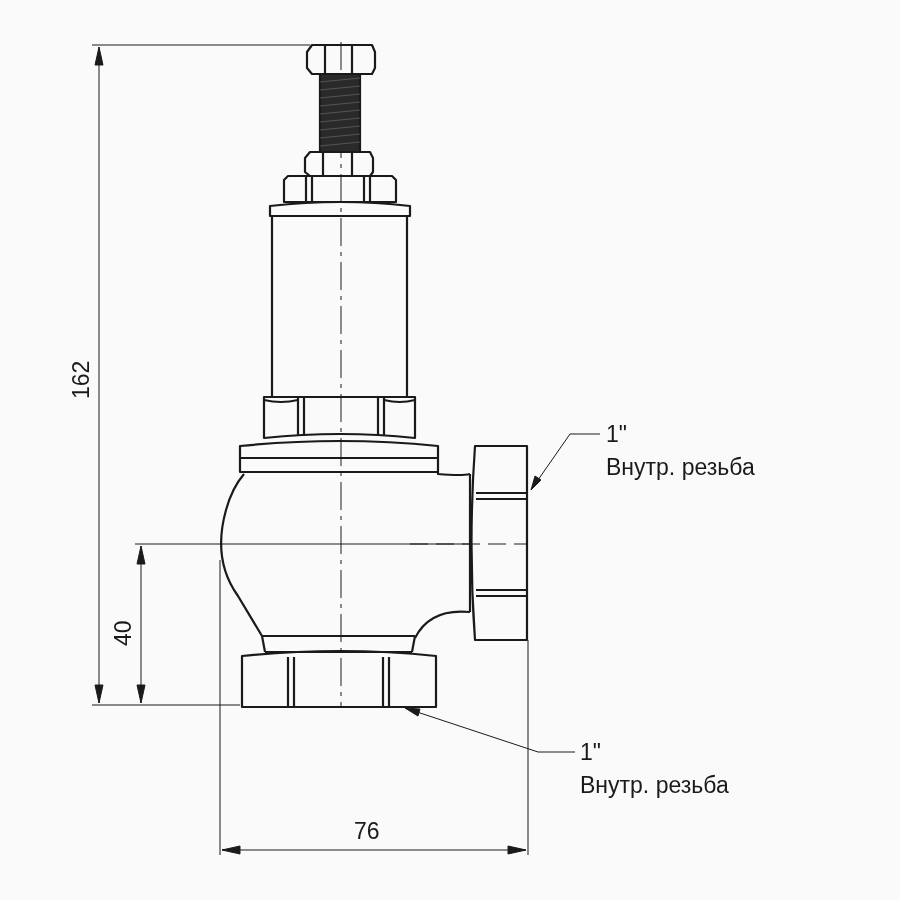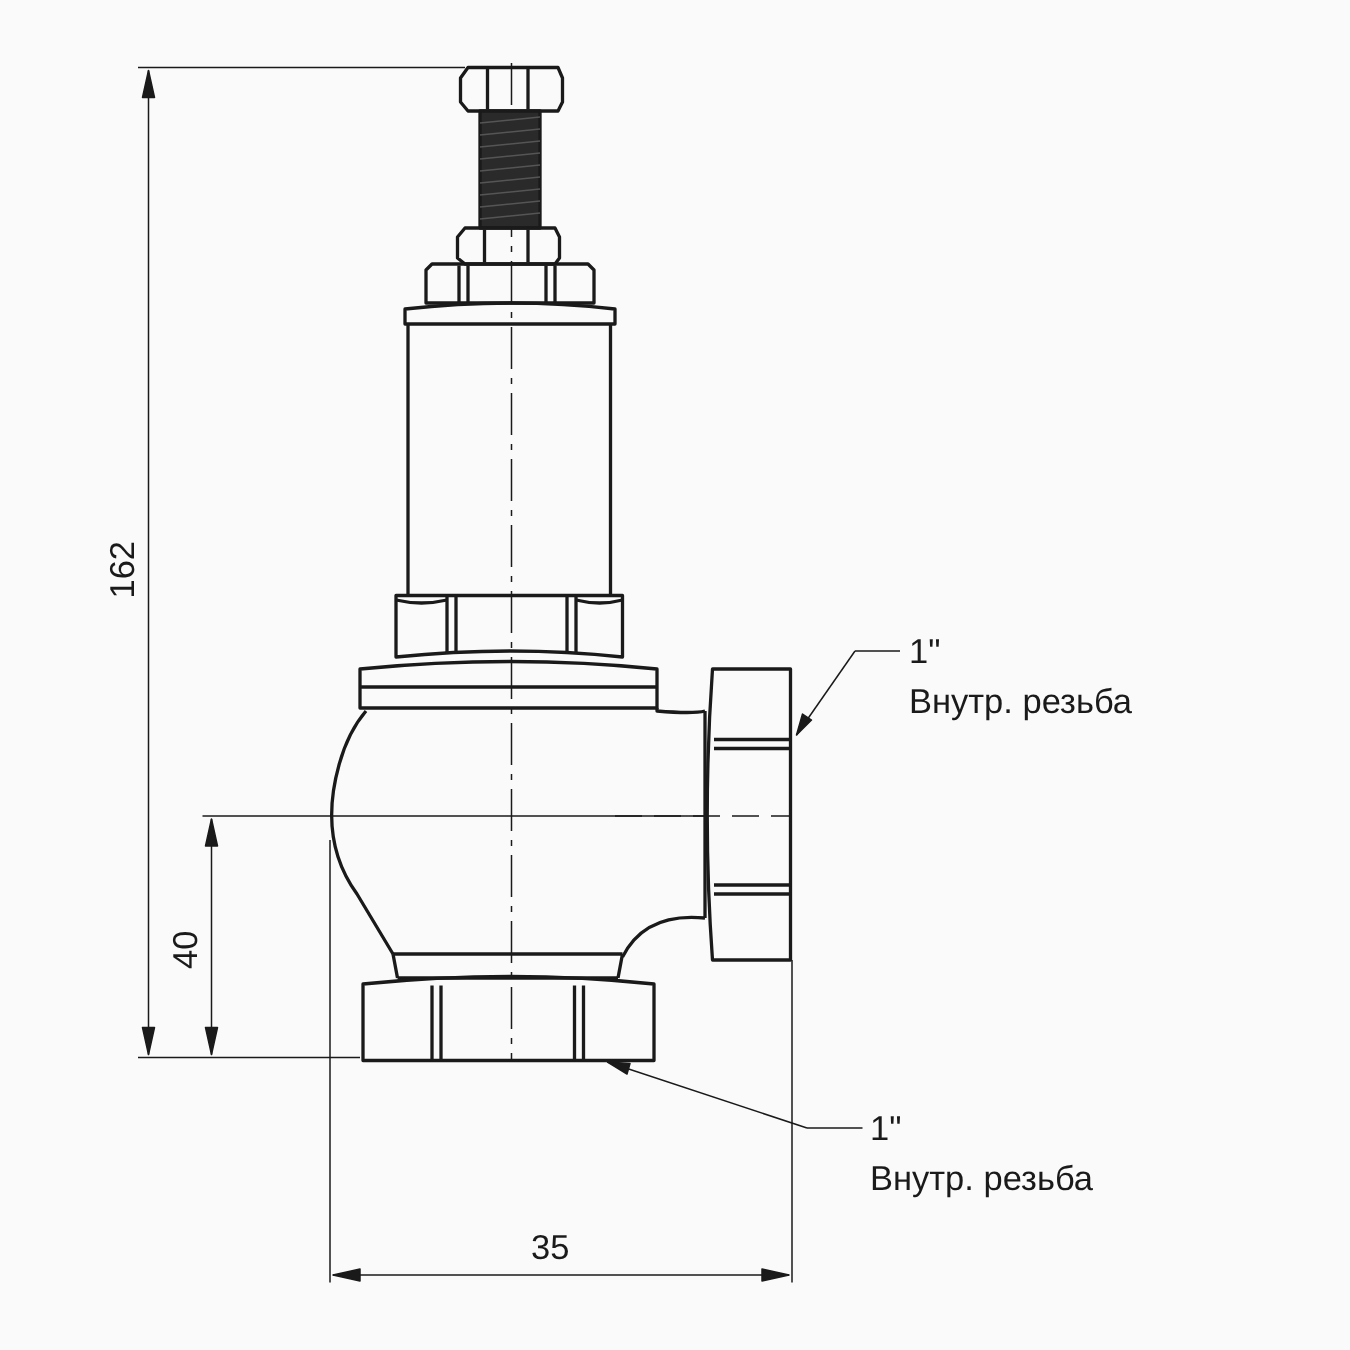--- a/index.html
+++ b/index.html
@@ -131,20 +131,20 @@
       <path d="M242,656 Q341,646 436,656 L436,707 L242,707 Z"></path>
       <line x1="288" y1="657" x2="288" y2="706"></line>
         <line x1="294" y1="657" x2="294" y2="706"></line>
       <line x1="383" y1="657" x2="383" y2="706"></line>
         <line x1="389" y1="657" x2="389" y2="706"></line>
     </g>
   </svg>
 
   <div class="txt dim rot" style="left:70px; top:399px;">162</div>
   <div class="txt dim rot" style="left:112px; top:646px;">40</div>
-  <div class="txt dim" style="left:354px; top:820px;">35</div>
+  <div class="txt dim" style="left:354px; top:820px;">76</div>
 
   <div class="txt note" style="left:606px; top:423px;">1"</div>
   <div class="txt note" style="left:606px; top:456px;">Внутр. резьба</div>
 
   <div class="txt note" style="left:580px; top:741px;">1"</div>
   <div class="txt note" style="left:580px; top:774px;">Внутр. резьба</div>
 </div>
 
 </body></html>

